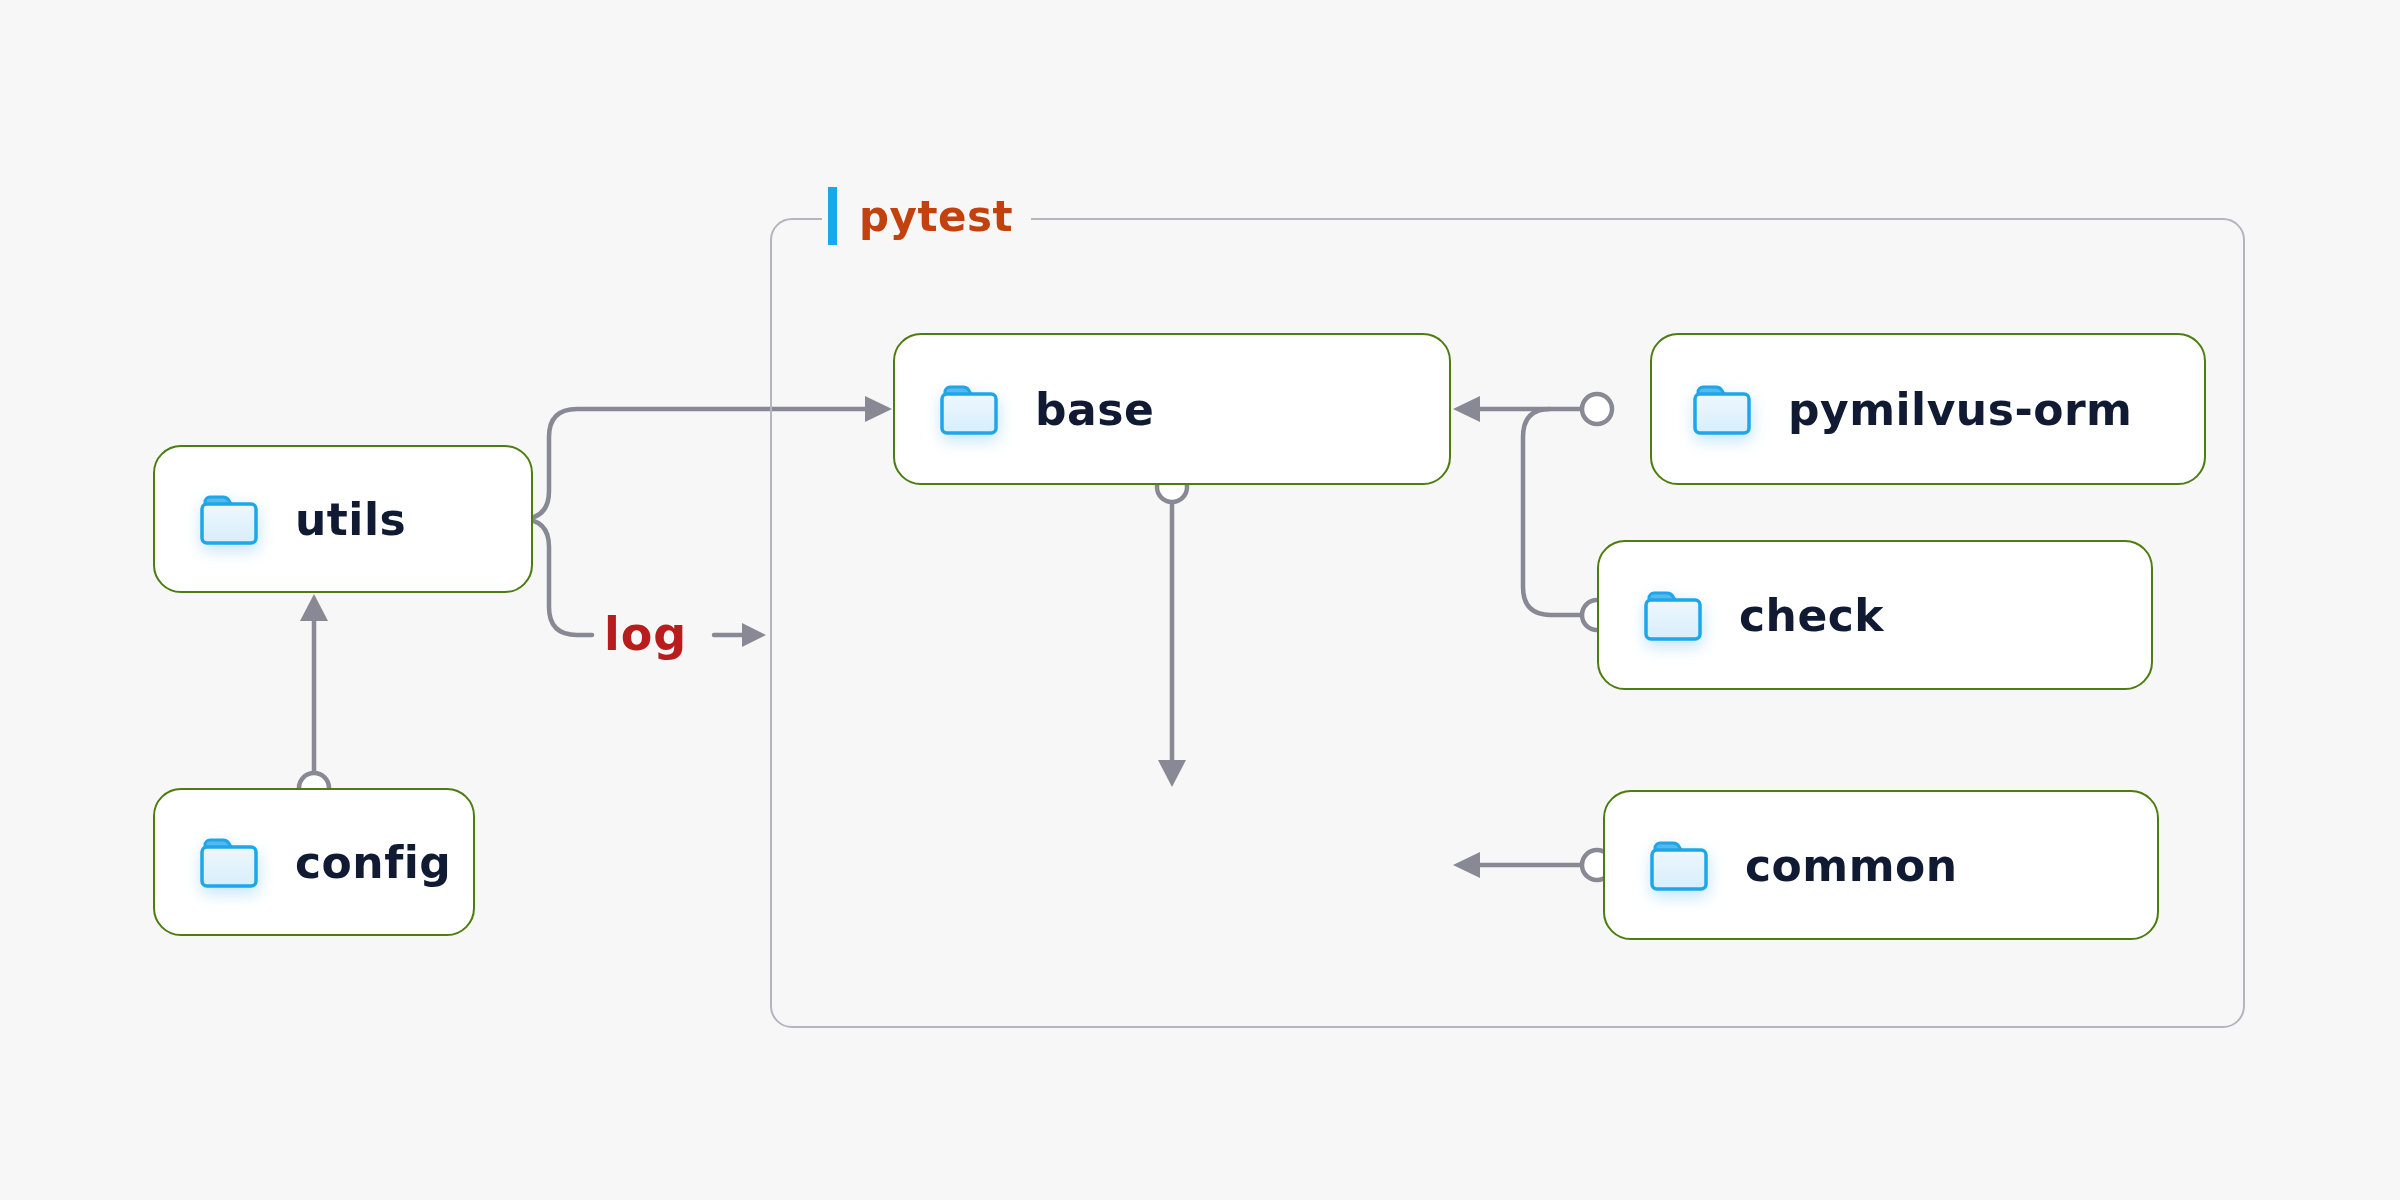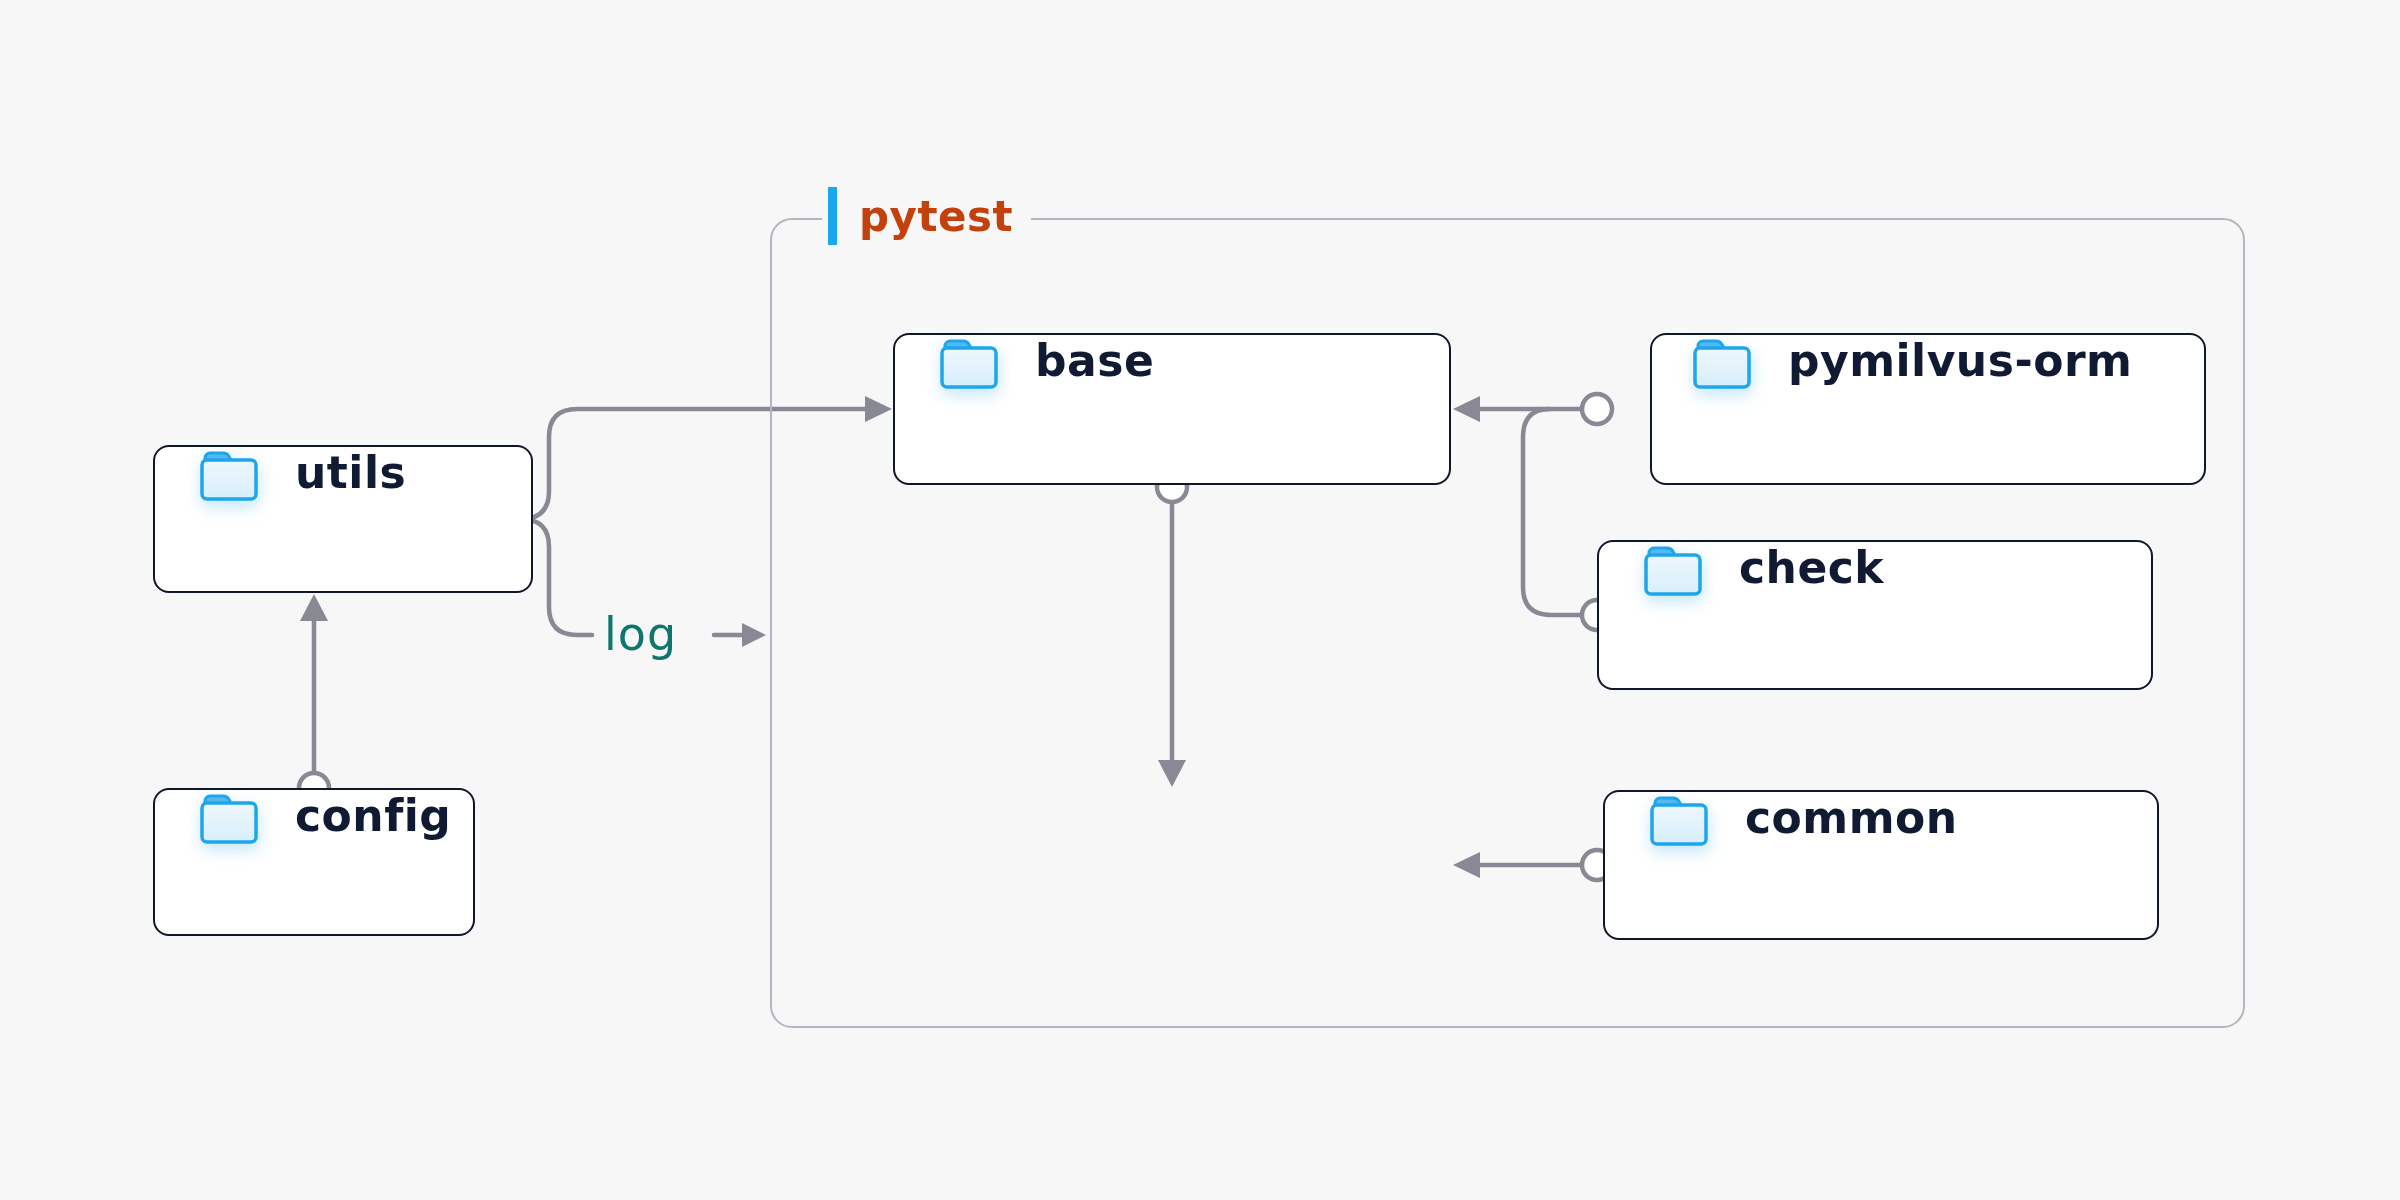--- a/index.html
+++ b/index.html
@@ -63,24 +63,25 @@
     font-size: 42px;
     font-weight: bold;
     color: #c2410c;
     letter-spacing: 0.5px;
   }
 
   
   .node {
     position: absolute;
     background: #ffffff;
-    border: 2px solid #0f172a;
-    border-radius: 16px;
+    border: 2px solid #4d7c0f;
+    border-radius: 28px;
     box-sizing: border-box;
     display: flex;
+    align-items: center;
     padding-left: 42px;
     z-index: 2;
   }
   .node .folder {
     width: 64px; height: 56px;
     flex: 0 0 auto;
     margin-right: 34px;
     display: inline-block;
   }
   .node .folder svg {
@@ -92,22 +93,22 @@
     color: #101b33;
     letter-spacing: 0.5px;
     white-space: nowrap;
   }
 
   
   .log-label {
     position: absolute;
     left: 604px; top: 607px;
     font-size: 46px;
-    font-weight: 400;
-    color: #0f766e;
+    font-weight: 700;
+    color: #b91c1c;
     z-index: 2;
     letter-spacing: 1px;
   }
 </style>
 </head>
 <body>
 
 <div class="canvas">
 
   <svg class="edges" viewBox="0 0 2400 1200">

